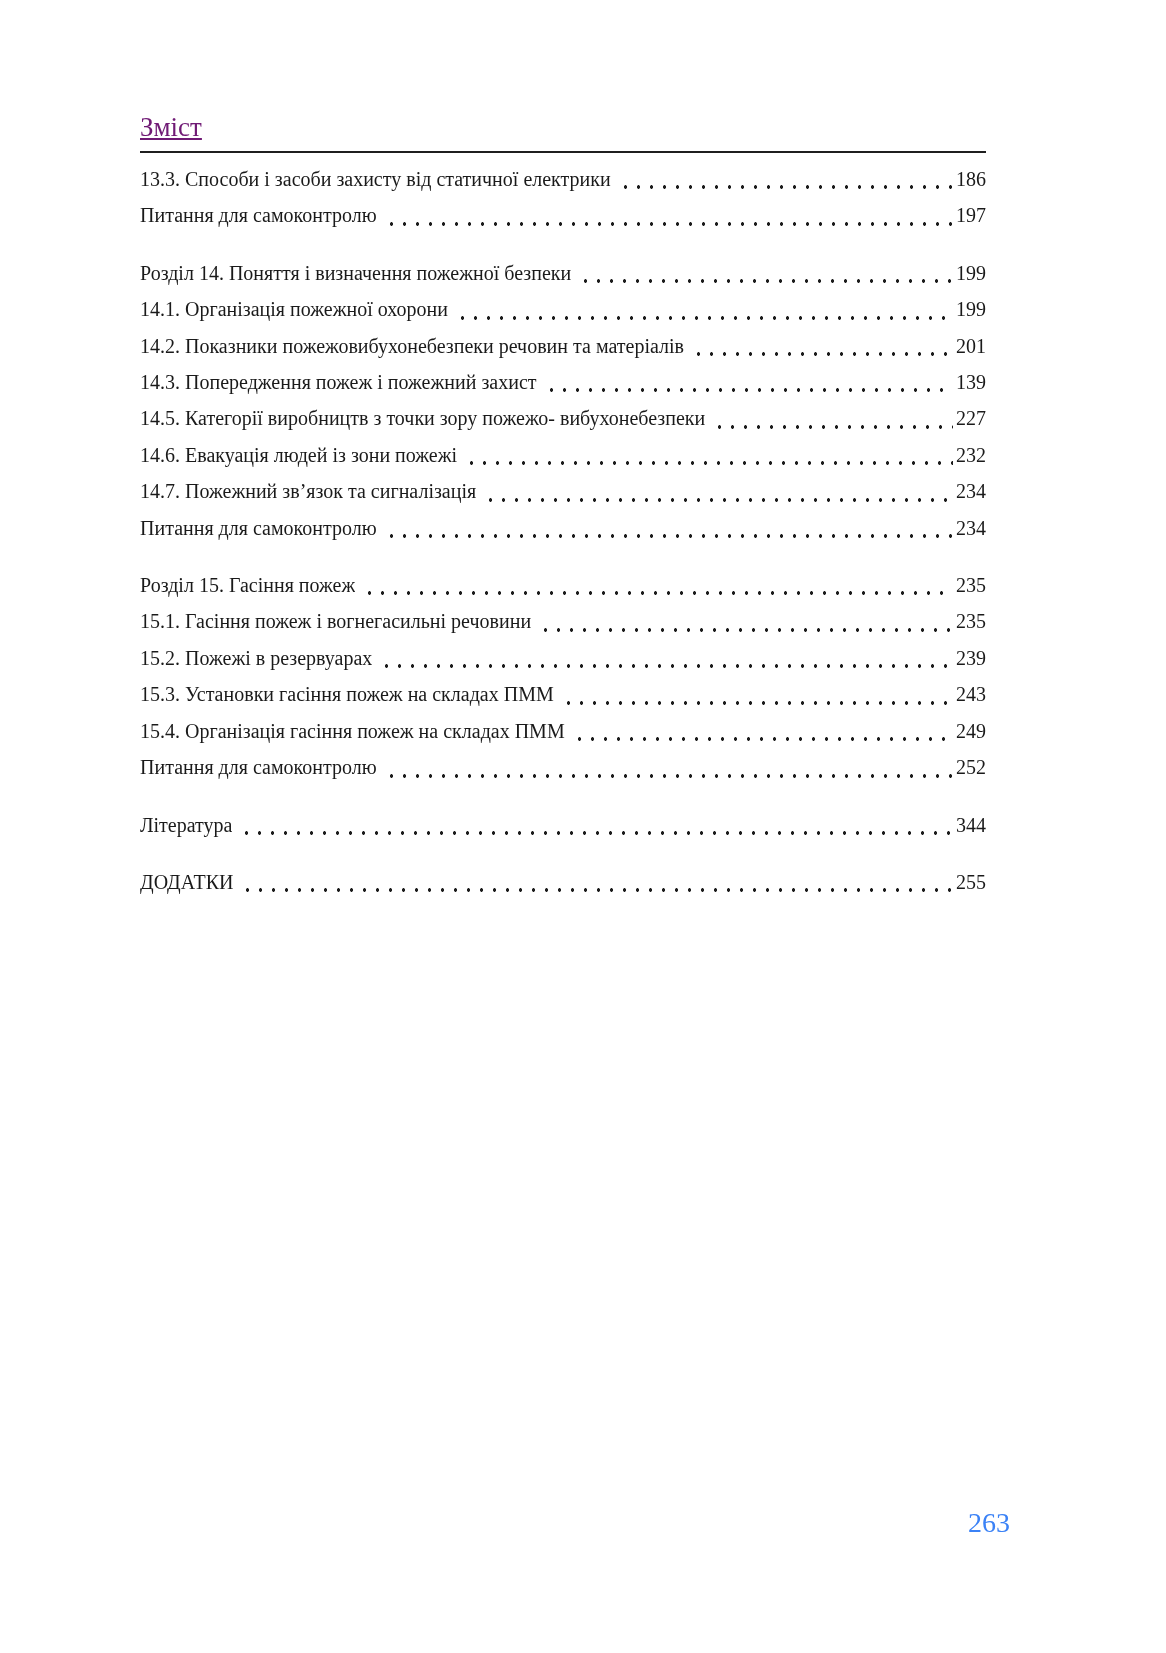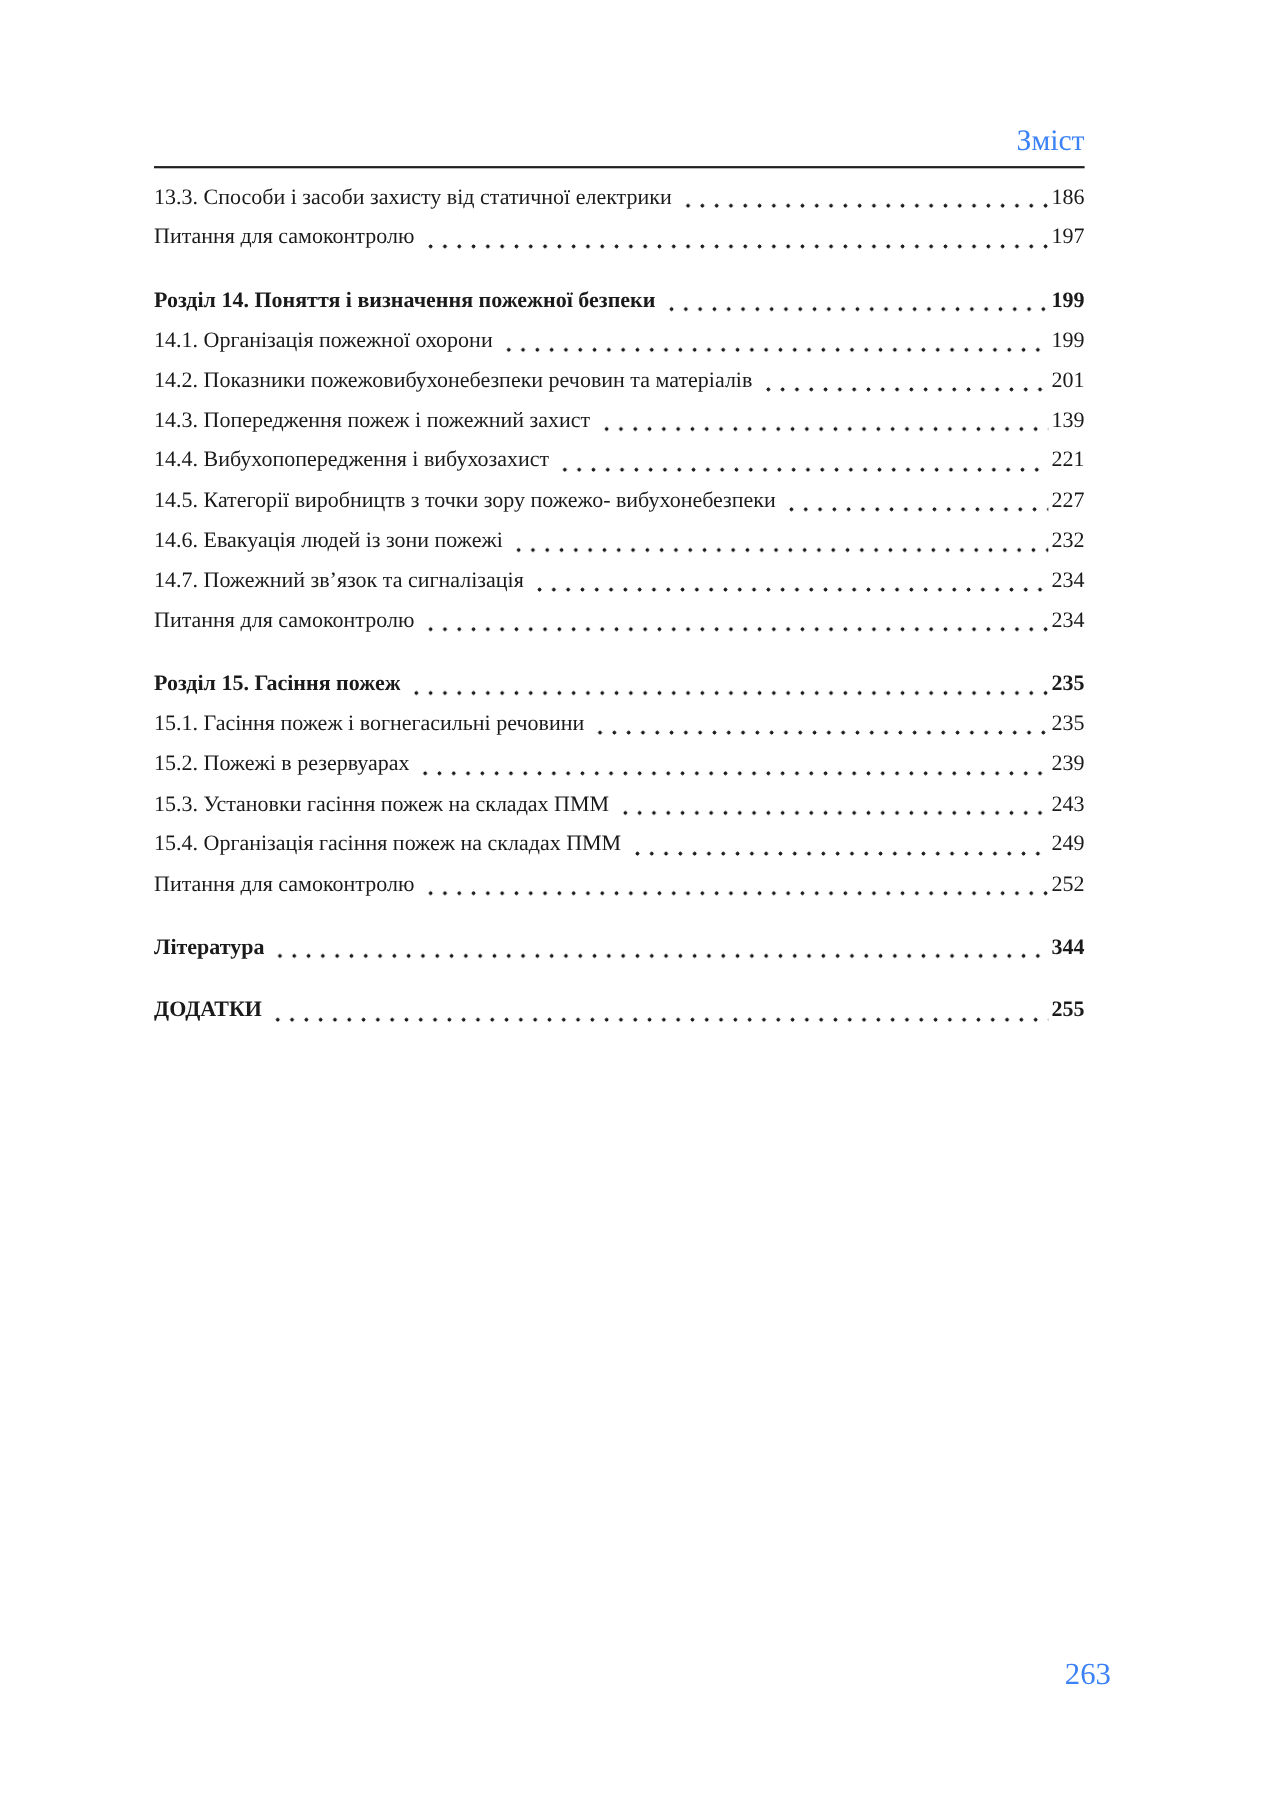--- a/index.html
+++ b/index.html
@@ -16,24 +16,25 @@
     color: #1a1a1a;
     overflow: hidden;
   }
   .content {
     position: absolute;
     left: 140px;
     top: 110px;
     width: 846px;
   }
   .header-title {
-    text-align: right;
+    text-align: left;
     font-size: 27px;
     line-height: 34px;
-    color: #3b82f6;
+    color: #701a75;
+    text-decoration: underline;
   }
   .header-rule {
     margin-top: 7px;
     border: 0;
     border-top: 2px solid #1f1f1f;
     height: 0;
   }
   .toc {
     margin-top: 5px;
   }
@@ -44,21 +45,21 @@
     margin-top: 0;
   }
   .toc-entry {
     display: flex;
     align-items: stretch;
     line-height: 36.4px;
     font-size: 20px;
     white-space: nowrap;
   }
   .toc-entry.bold {
-    font-weight: bold;
+    font-weight: normal;
   }
   .toc-label {
     flex: 0 1 auto;
     min-width: 0;
     overflow: hidden;
   }
   .toc-leader {
     flex: 1 1 auto;
     min-width: 0;
     margin: 0 3px 0 6px;
@@ -115,25 +116,20 @@
   </div>
           <div class="toc-entry">
     <span class="toc-label">14.2. Показники пожежовибухонебезпеки речовин та матеріалів</span>
     <span class="toc-leader"></span>
     <span class="toc-page">201</span>
   </div>
           <div class="toc-entry">
     <span class="toc-label">14.3. Попередження пожеж і пожежний захист</span>
     <span class="toc-leader"></span>
     <span class="toc-page">139</span>
-  </div>
-          <div class="toc-entry">
-    <span class="toc-label">14.4. Вибухопопередження і вибухозахист</span>
-    <span class="toc-leader"></span>
-    <span class="toc-page">221</span>
   </div>
           <div class="toc-entry">
     <span class="toc-label">14.5. Категорії виробництв з точки зору пожежо- вибухонебезпеки</span>
     <span class="toc-leader"></span>
     <span class="toc-page">227</span>
   </div>
           <div class="toc-entry">
     <span class="toc-label">14.6. Евакуація людей із зони пожежі</span>
     <span class="toc-leader"></span>
     <span class="toc-page">232</span>

